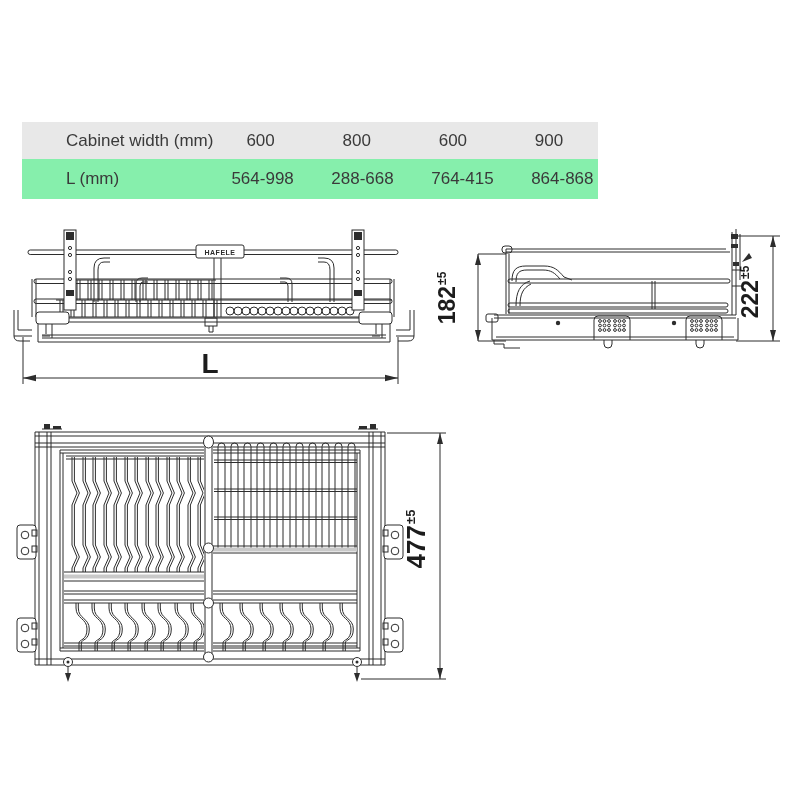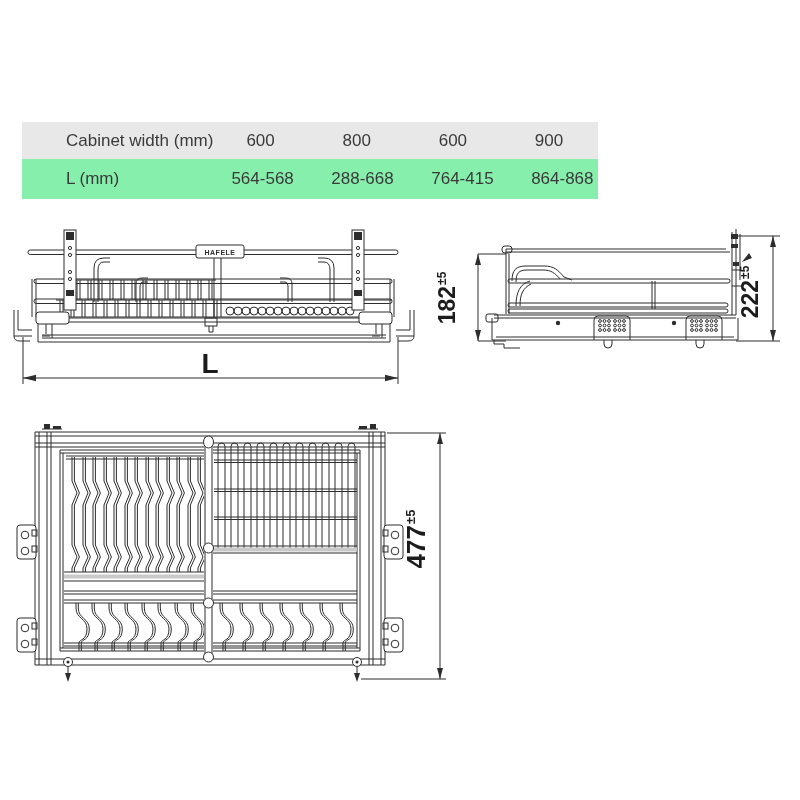--- a/index.html
+++ b/index.html
@@ -31,21 +31,21 @@
   <div class="spec-table">
     <div class="trow header">
       <div class="cell lab">Cabinet width (mm)</div>
       <div class="cell val">600</div>
       <div class="cell val">800</div>
       <div class="cell val">600</div>
       <div class="cell val">900</div>
     </div>
     <div class="trow data">
       <div class="cell lab">L (mm)</div>
-      <div class="cell val">564-568</div>
+      <div class="cell val">564-998</div>
       <div class="cell val">288-668</div>
       <div class="cell val">764-415</div>
       <div class="cell val">864-868</div>
     </div>
   </div>
 
   <div class="drawing" style="left:8px;top:222px;">
     <svg width="412" height="166" viewBox="0 0 412 166">
       <defs>
         <g id="slatU">

